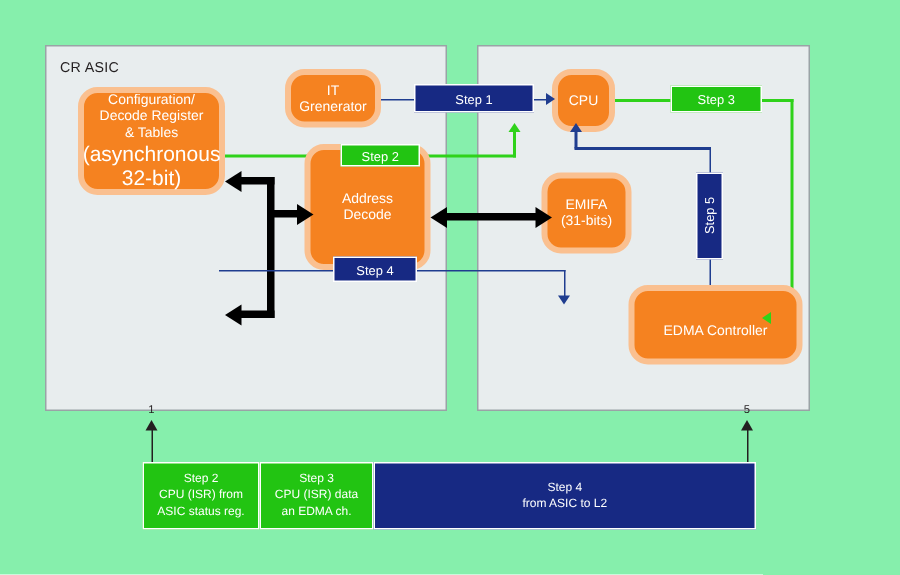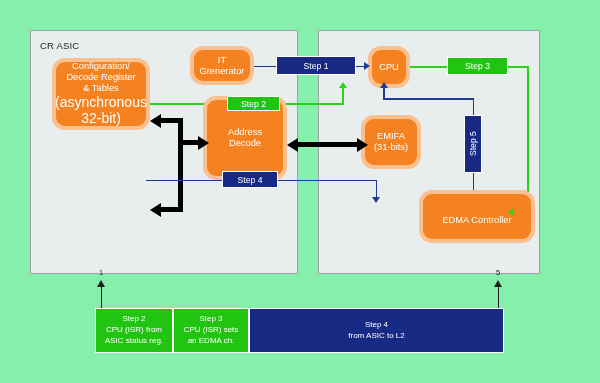--- a/index.html
+++ b/index.html
@@ -246,21 +246,21 @@
   <div class="tri tri-u-blk" style="left:494.3px; top:280px;"></div>
 
   <div class="legend green" style="left:95px; top:308px; width:78px; height:45px;">
     <span>Step 2</span>
     <span>CPU (ISR) from</span>
     <span>ASIC status reg.</span>
   </div>
 
   <div class="legend green" style="left:173px; top:308px; width:76px; height:45px;">
     <span>Step 3</span>
-    <span>CPU (ISR) sets</span>
+    <span>CPU (ISR) data</span>
     <span>an EDMA ch.</span>
   </div>
 
   <div class="legend blue" style="left:249px; top:308px; width:255px; height:45px;">
     <span>Step 4</span>
     <span>from ASIC to L2</span>
   </div>
 
 </div>
 

